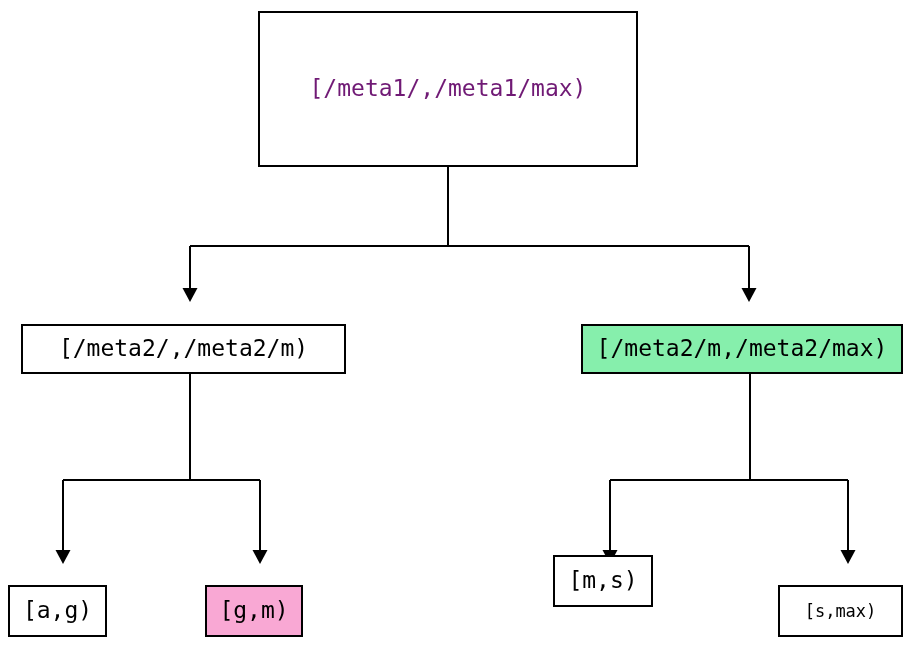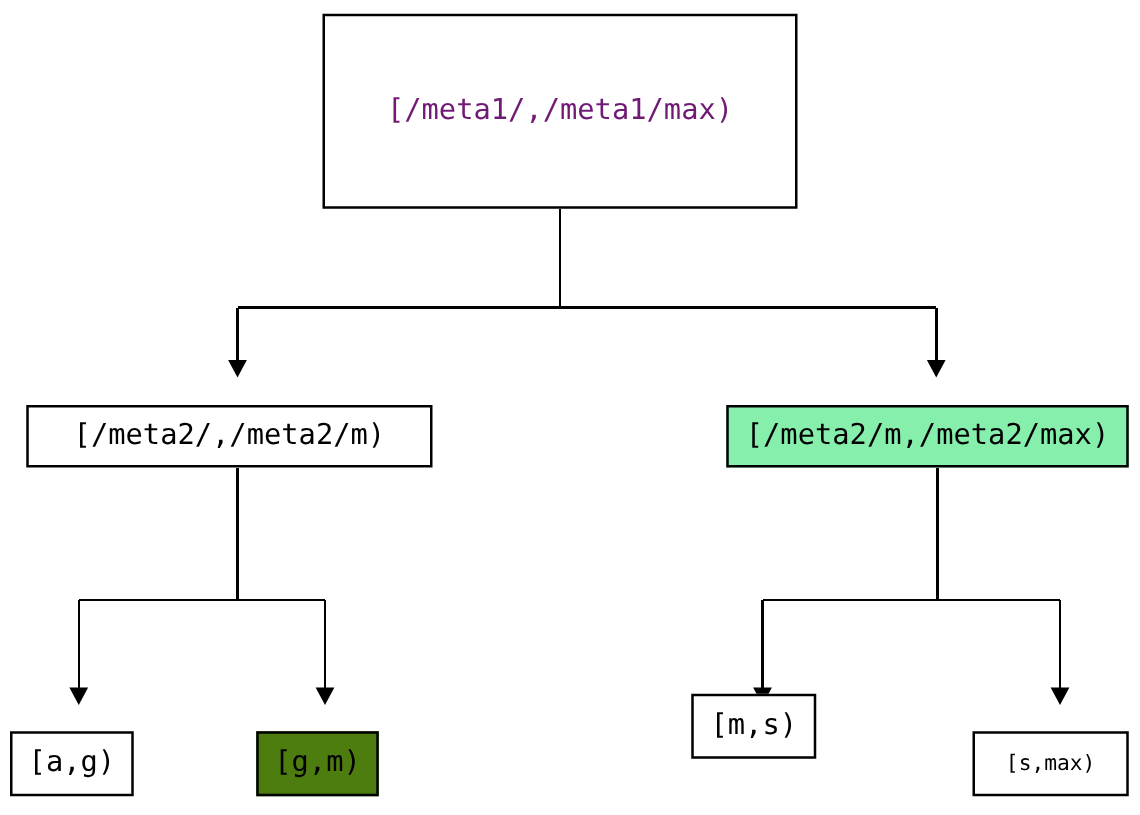--- a/index.html
+++ b/index.html
@@ -79,18 +79,18 @@
         <line x1="848" y1="480" x2="848" y2="550" stroke="#000000" stroke-width="2" shape-rendering="crispEdges"></line>
         <polygon points="840.5,550 855.5,550 848,564" fill="#000000"></polygon>
       </g>
     </svg>
 
   <div id="node-layer">
       <div class="tree-node node-root" style="left: 258px; top: 11px; width: 380px; height: 156px; border-width: 2px; border-color: rgb(0, 0, 0); background: rgb(255, 255, 255); color: #701a75; font-size: 23px;"><span class="node-label">[/meta1/,/meta1/max)</span></div>
       <div class="tree-node node-branch" style="left: 21px; top: 324px; width: 325px; height: 50px; border-width: 2px; border-color: rgb(0, 0, 0); background: rgb(255, 255, 255); color: rgb(0, 0, 0); font-size: 23px;"><span class="node-label">[/meta2/,/meta2/m)</span></div>
       <div class="tree-node node-branch" style="left: 581px; top: 324px; width: 322px; height: 50px; border-width: 2px; border-color: rgb(0, 0, 0); background: #86efac; color: rgb(0, 0, 0); font-size: 23px;"><span class="node-label">[/meta2/m,/meta2/max)</span></div>
       <div class="tree-node node-leaf" style="left: 8px; top: 585px; width: 99px; height: 52px; border-width: 2px; border-color: rgb(0, 0, 0); background: rgb(255, 255, 255); color: rgb(0, 0, 0); font-size: 23px;"><span class="node-label">[a,g)</span></div>
-      <div class="tree-node node-leaf" style="left: 205px; top: 585px; width: 98px; height: 52px; border-width: 2px; border-color: rgb(0, 0, 0); background: #4d7c0f; color: rgb(0, 0, 0); font-size: 23px;"><span class="node-label">[g,m)</span></div>
+      <div class="tree-node node-leaf" style="left: 205px; top: 585px; width: 98px; height: 52px; border-width: 2px; border-color: rgb(0, 0, 0); background: #f9a8d4; color: rgb(0, 0, 0); font-size: 23px;"><span class="node-label">[g,m)</span></div>
       <div class="tree-node node-leaf" style="left: 553px; top: 555px; width: 100px; height: 52px; border-width: 2px; border-color: rgb(0, 0, 0); background: rgb(255, 255, 255); color: rgb(0, 0, 0); font-size: 23px;"><span class="node-label">[m,s)</span></div>
       <div class="tree-node node-leaf" style="left: 778px; top: 585px; width: 125px; height: 52px; border-width: 2px; border-color: rgb(0, 0, 0); background: rgb(255, 255, 255); color: rgb(0, 0, 0); font-size: 17px;"><span class="node-label">[s,max)</span></div>
     </div>
 
 </div>
 
 </body></html>

